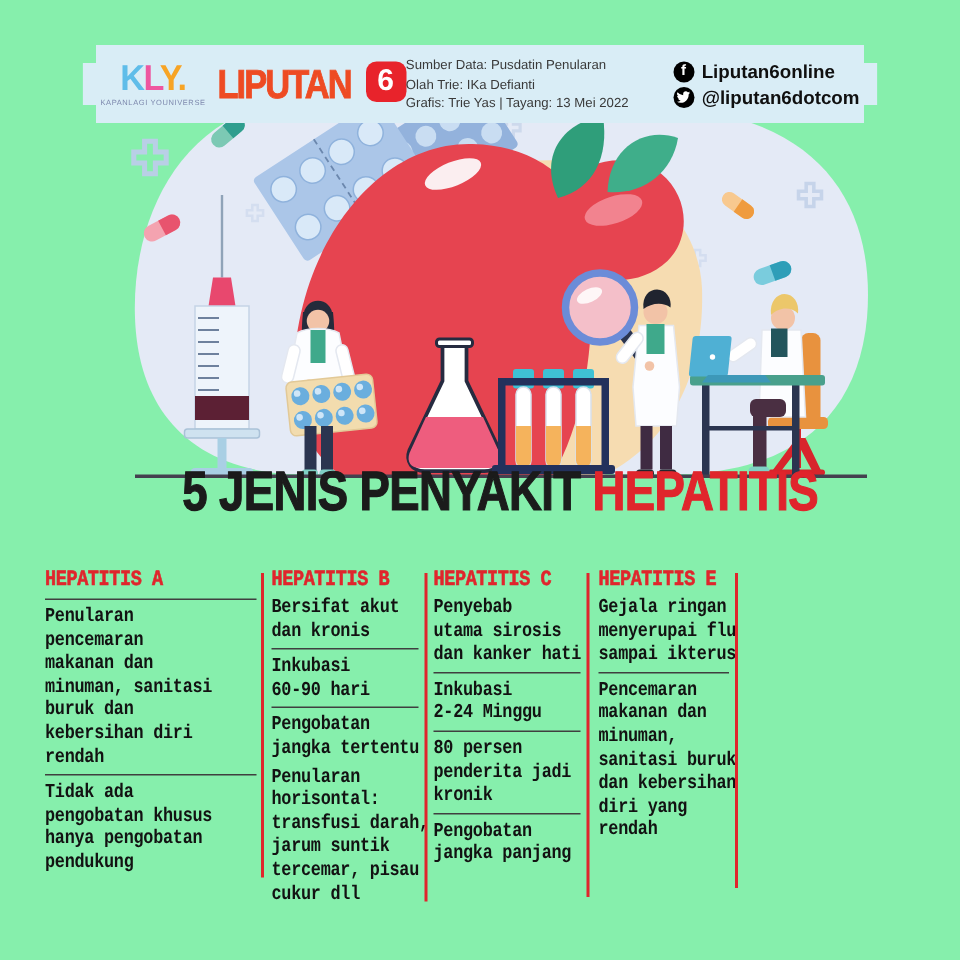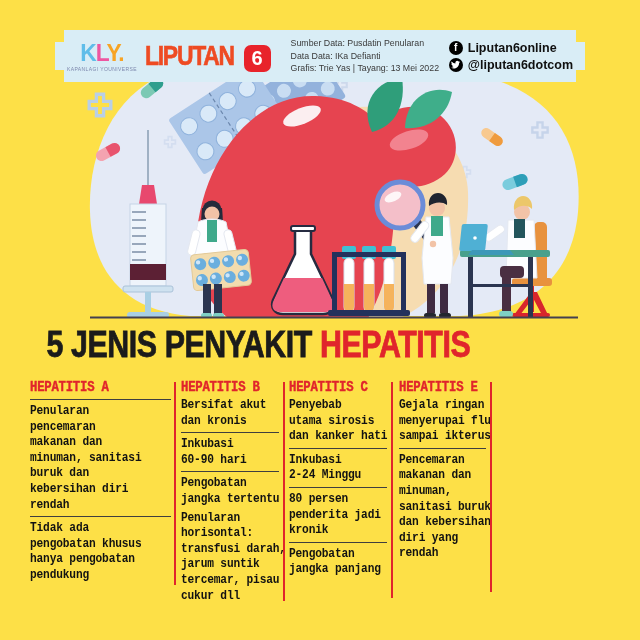--- a/index.html
+++ b/index.html
@@ -1,40 +1,40 @@
 <!DOCTYPE html>
 <html><head>
 <meta charset="utf-8">
 <style>
   html,body{margin:0;padding:0;background:#fff;}
-  .page{position:relative;width:640px;height:640px;background:#fde047;overflow:hidden;
+  .page{position:relative;width:640px;height:640px;background:#86efac;overflow:hidden;
         font-family:"Liberation Sans","DejaVu Sans",sans-serif;}
   svg{display:block;}
   
   .banner{position:absolute;left:55px;top:30px;width:530px;height:52px;background:#d9edf6;
     display:flex;align-items:center;padding:0 12px;box-sizing:border-box;
     clip-path:polygon(0 12px,9px 12px,9px 0,calc(100% - 9px) 0,calc(100% - 9px) 12px,100% 12px,
       100% calc(100% - 12px),calc(100% - 9px) calc(100% - 12px),calc(100% - 9px) 100%,9px 100%,
       9px calc(100% - 12px),0 calc(100% - 12px));}
   .kly{display:flex;flex-direction:column;align-items:center;line-height:1;margin-right:8px;}
   .kly-letters{font-weight:bold;font-size:24px;letter-spacing:-1px;transform:scaleX(.95);}
   .kly-sub{font-size:5px;letter-spacing:.4px;color:#7d88ad;margin-top:2px;white-space:nowrap;}
-  .brand{display:flex;align-items:flex-end;margin-right:20px;}
+  .brand{display:flex;align-items:flex-start;margin-right:0;}
   .brand-word{font-weight:bold;font-size:27px;color:#ee4b23;letter-spacing:-1.5px;
     transform:scaleX(.85);transform-origin:left center;-webkit-text-stroke:.6px #ee4b23;}
   .brand-six{width:27px;height:27px;background:#e8232b;border-radius:7px;color:#fff;
     font-weight:bold;font-size:20px;display:flex;align-items:center;justify-content:center;margin-left:-6px;}
   .credits{font-size:8.8px;color:#3a3a3a;line-height:1.45;white-space:nowrap;}
   .socials{margin-left:auto;display:flex;flex-direction:column;gap:3px;align-items:flex-start;}
   .social-row{display:flex;align-items:center;gap:5px;font-size:12.5px;font-weight:bold;color:#101010;}
   .sicon{width:14px;height:14px;border-radius:50%;background:#000;color:#fff;display:flex;
     align-items:center;justify-content:center;font-size:10px;font-weight:bold;flex:0 0 14px;}
   .sicon svg{width:9px;height:9px;fill:#fff;}
   
-  .title{position:absolute;left:0;top:324px;width:592px;text-align:left;font-weight:bold;
+  .title{position:absolute;left:0;top:307px;width:592px;text-align:right;font-weight:bold;
     font-size:37px;color:#1b1b1b;letter-spacing:-.5px;-webkit-text-stroke:.8px #1b1b1b;white-space:nowrap;}
   .title-inner{display:inline-block;transform:scaleX(.82);}
   .title .red{color:#e0252c;-webkit-text-stroke:.8px #e0252c;}
   
   .tablewrap{position:absolute;left:30px;top:379px;width:582px;font-family:Liberation Mono, monospace;}
   .cols{display:grid;grid-template-columns:151px 108px 110px 99px 114px;}
   .col{box-sizing:border-box;}
   .col:nth-child(1){padding-right:10px;}
   .col:nth-child(2){padding-right:10px;}
   .col:nth-child(3){padding-right:12px;}
@@ -263,21 +263,21 @@
     <div class="kly">
       <div class="kly-letters"><span style="color: rgb(95, 189, 233);">K</span><span style="color: rgb(238, 86, 160);">L</span><span style="color: rgb(247, 164, 37);">Y.</span></div>
       <div class="kly-sub">KAPANLAGI YOUNIVERSE</div>
     </div>
     <div class="brand">
       <span class="brand-word">LIPUTAN</span>
       <span class="brand-six">6</span>
     </div>
     <div class="credits">
       <div>Sumber Data: Pusdatin Penularan</div>
-      <div>Data Data: IKa Defianti</div>
+      <div>Olah Trie: IKa Defianti</div>
       <div>Grafis: Trie Yas | Tayang: 13 Mei 2022</div>
     </div>
     <div class="socials">
       <div class="social-row">
         <span class="sicon">f</span>
         <span>Liputan6online</span>
       </div>
       <div class="social-row">
         <span class="sicon">
           <svg viewBox="0 0 16 16">

